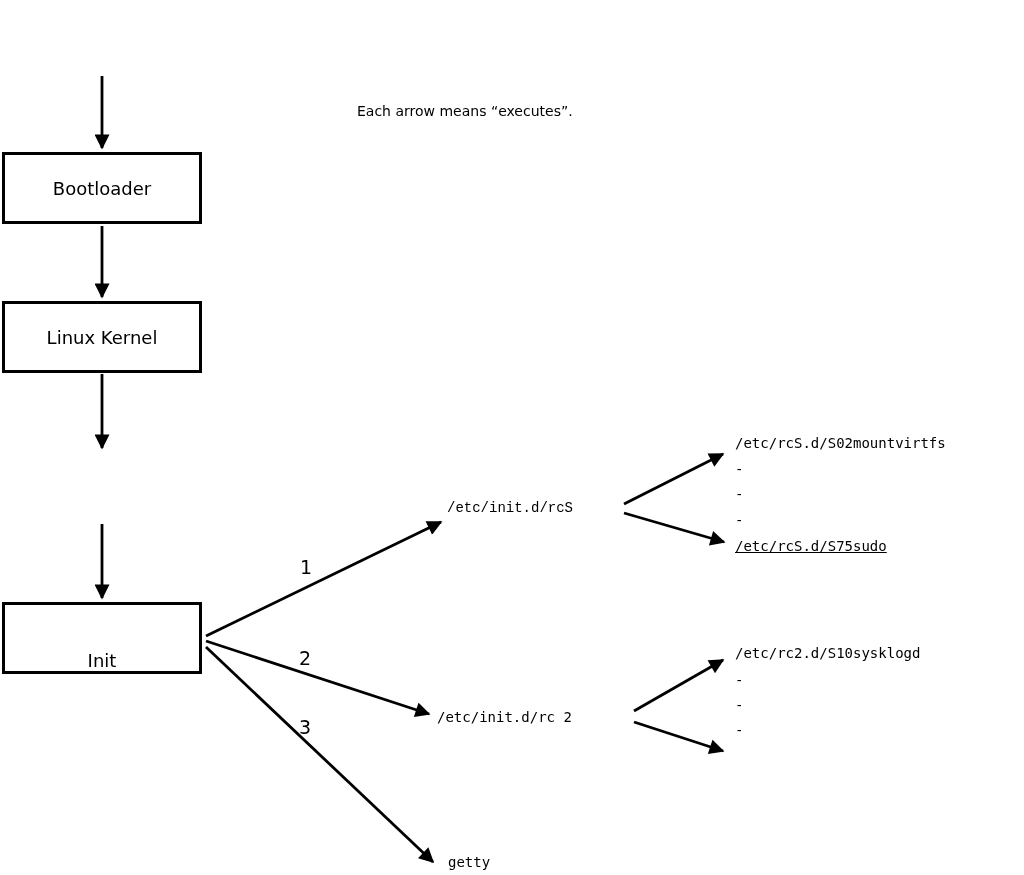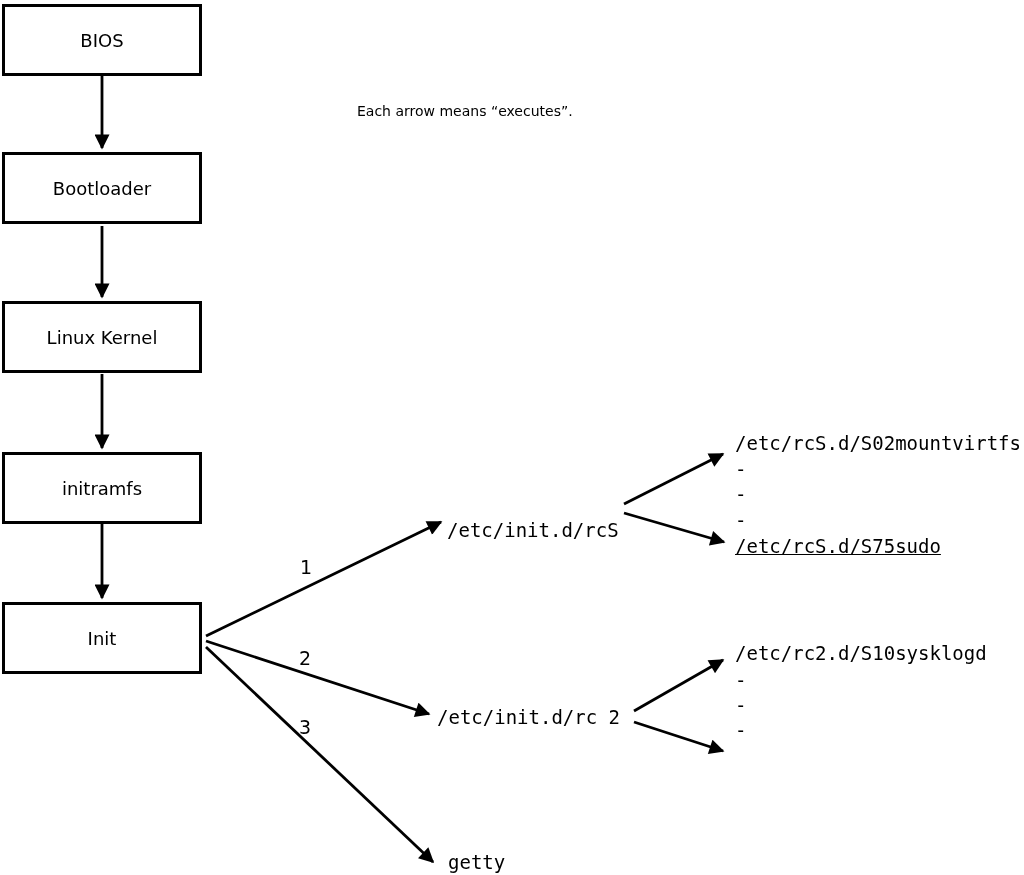--- a/index.html
+++ b/index.html
@@ -42,21 +42,21 @@
     font-size: 14px;
     white-space: nowrap;
   }
   .branch-num {
     position: absolute;
     font-size: 19px;
   }
   .mono {
     position: absolute;
     font-family: "DejaVu Sans Mono", monospace;
-    font-size: 19px;
+    font-size: 14px;
     line-height: 24px;
     white-space: pre;
   }
 </style>
 </head>
 <body>
 
 <div class="canvas">
 
   <svg class="arrows-layer" width="1024" height="875" viewBox="0 0 1024 875" xmlns="http://www.w3.org/2000/svg">
@@ -75,43 +75,37 @@
     <line x1="206" y1="641" x2="429" y2="714" stroke="#000000" stroke-width="2.8" marker-end="url(#ah)"></line>
     <line x1="206" y1="647" x2="433" y2="862" stroke="#000000" stroke-width="2.8" marker-end="url(#ah)"></line>
 
     <line x1="624" y1="504" x2="723" y2="454" stroke="#000000" stroke-width="2.8" marker-end="url(#ah)"></line>
     <line x1="624" y1="513" x2="724" y2="542" stroke="#000000" stroke-width="2.8" marker-end="url(#ah)"></line>
 
     <line x1="634" y1="711" x2="723" y2="660" stroke="#000000" stroke-width="2.8" marker-end="url(#ah)"></line>
     <line x1="634" y1="722" x2="723" y2="751" stroke="#000000" stroke-width="2.8" marker-end="url(#ah)"></line>
   </svg>
 
-  <div class="box" style="top:4px;">
-      <span>BIOS</span>
-    </div>
   <div class="box" style="top:152px;">
       <span>Bootloader</span>
     </div>
   <div class="box" style="top:301px;">
       <span>Linux Kernel</span>
     </div>
-  <div class="box" style="top:452px;">
-      <span>initramfs</span>
-    </div>
-  <div class="box" style="top:602px;">
+  <div class="box" style="top:602px;align-items:flex-end;">
       <span>Init</span>
     </div>
 
   <div class="caption">Each arrow means “executes”.</div>
 
   <span class="branch-num" style="left:300px; top:556px;">1</span>
   <span class="branch-num" style="left:299px; top:647px;">2</span>
   <span class="branch-num" style="left:299px; top:716px;">3</span>
 
-  <span class="mono" style="left:447px; top:518px;">/etc/init.d/rcS</span>
+  <span class="mono" style="left:447px; top:496px;font-family:Liberation Mono, monospace;">/etc/init.d/rcS</span>
   <span class="mono" style="left:437px; top:705px;">/etc/init.d/rc 2</span>
   <span class="mono" style="left:448px; top:850px;">getty</span>
 
   <span class="mono" style="left:735px; top:431px;">/etc/rcS.d/S02mountvirtfs</span>
   <span class="mono" style="left:735px; top:457px;">-</span>
   <span class="mono" style="left:735px; top:482px;">-</span>
   <span class="mono" style="left:735px; top:508px;">-</span>
   <span class="mono" style="left:735px; top:534px;text-decoration:underline;">/etc/rcS.d/S75sudo</span>
 
   <span class="mono" style="left:735px; top:641px;">/etc/rc2.d/S10sysklogd</span>

